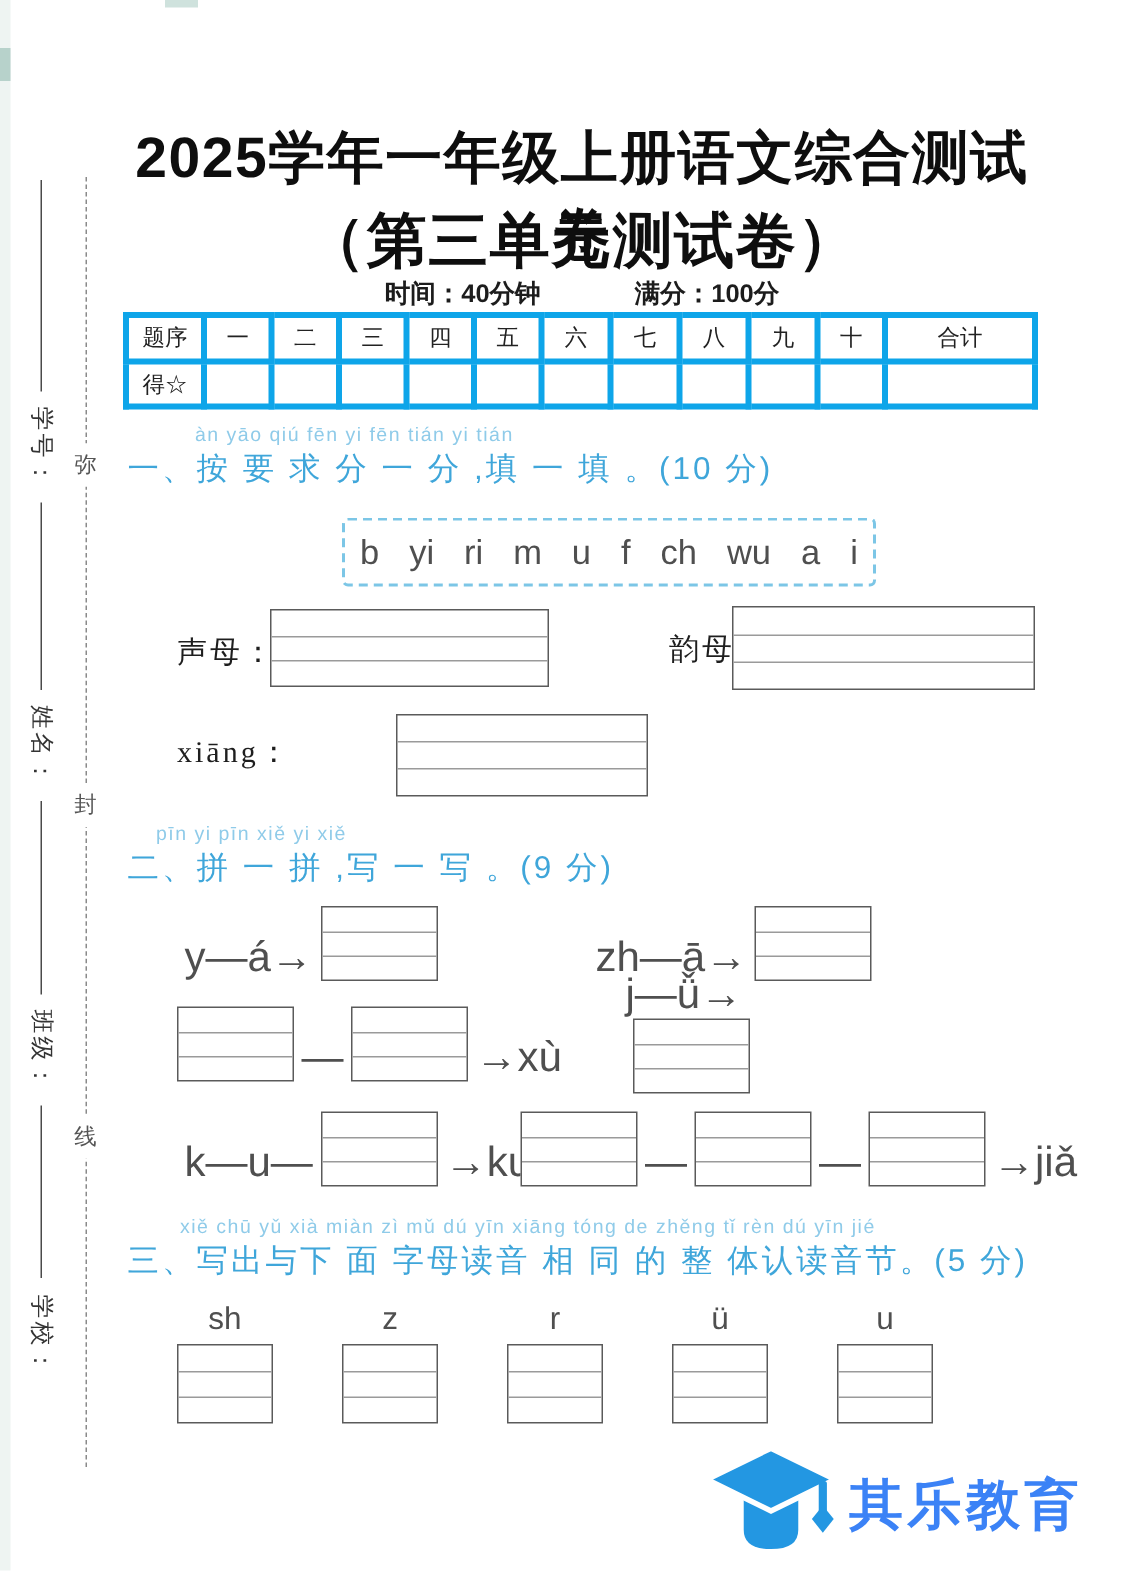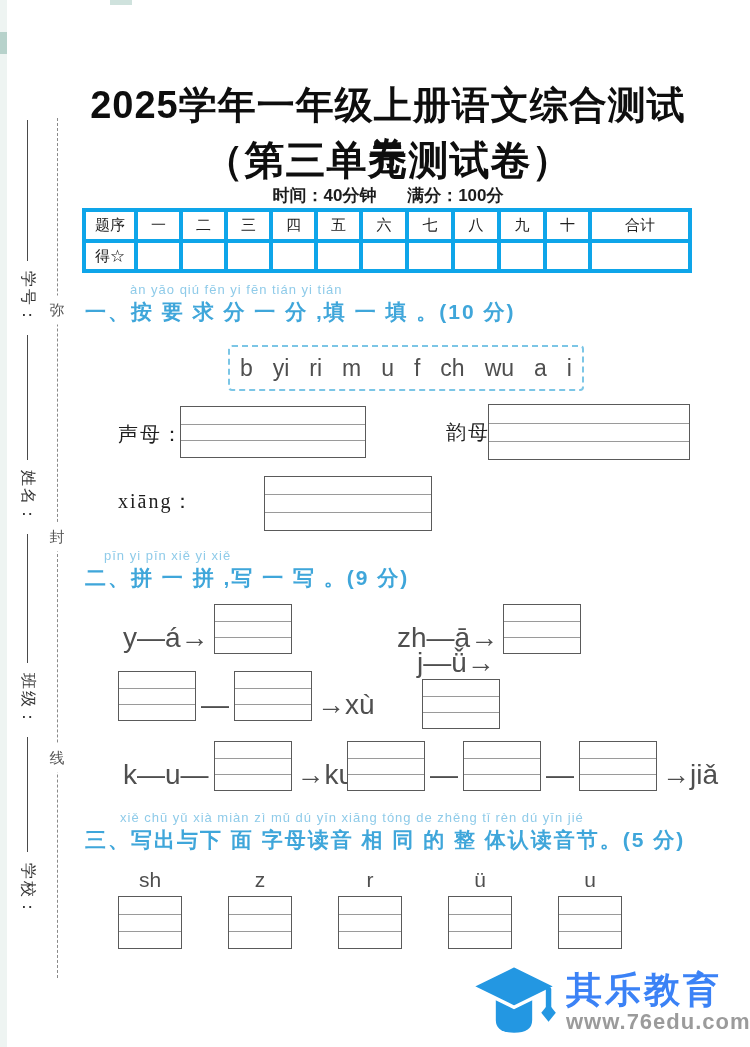--- a/index.html
+++ b/index.html
@@ -24,31 +24,31 @@
     background:#fff;padding:5px 1px;font-size:15px;color:#555;
   }
 
   
   .title{position:absolute;left:78px;top:80px;width:620px;text-align:center;
     font-size:38px;font-weight:bold;color:#0e0e0e;letter-spacing:1px;}
   .subtitle{position:absolute;left:78px;top:133px;width:620px;text-align:center;
     font-size:40px;font-weight:bold;color:#0e0e0e;letter-spacing:1px;}
   .info-line{position:absolute;left:78px;top:184px;width:620px;text-align:center;
     font-size:17px;font-weight:bold;color:#1c1c1c;}
-  .info-line span{margin:0 13px;}
+  .info-line span{margin:0 29px;}
 
   
   table.score{position:absolute;left:82px;top:208px;width:606px;border-collapse:collapse;table-layout:fixed;}
   table.score td{border:4px solid #0ea5e9;text-align:center;font-size:15px;color:#222;padding:0;}
   table.score tr.r1 td{height:27px;}
   table.score tr.r2 td{height:26px;}
 
   
   .pinyin-line{position:absolute;font-size:13px;color:#8fcbe9;letter-spacing:1px;white-space:nowrap;}
-  .sec-heading{position:absolute;font-size:21px;font-weight:bold;color:#3fa6da;letter-spacing:2px;white-space:nowrap;}
+  .sec-heading{position:absolute;font-size:21px;font-weight:normal;color:#3fa6da;letter-spacing:2px;white-space:nowrap;}
 
   
   .letters-box{
     position:absolute;left:228px;top:345px;width:352px;height:42px;
     border:2px dashed #7cc6e6;border-radius:4px;
     display:flex;align-items:center;justify-content:space-around;
     font-size:23px;color:#4f4f4f;
   }
 
   
@@ -235,15 +235,14 @@
   <span>
     <svg width="92" height="80" viewBox="0 0 100 88" xmlns="http://www.w3.org/2000/svg">
       <path d="M30 42 h40 v24 q0 14 -20 14 q-20 0 -20 -14 z" fill="#2397e2"></path>
       <polygon points="50,6 97,29 50,52 3,29" fill="#2397e2" stroke="#ffffff" stroke-width="4"></polygon>
       <rect x="85" y="30" width="6" height="24" rx="2" fill="#2397e2"></rect>
       <polygon points="88,48 96,58 88,68 80,58" fill="#2397e2"></polygon>
     </svg>
   </span>
   <span class="brand-text">
     <div class="brand-name">其乐教育</div>
-    <div class="brand-url">www.76edu.com</div>
   </span>
 </div>
 
 </body></html>

